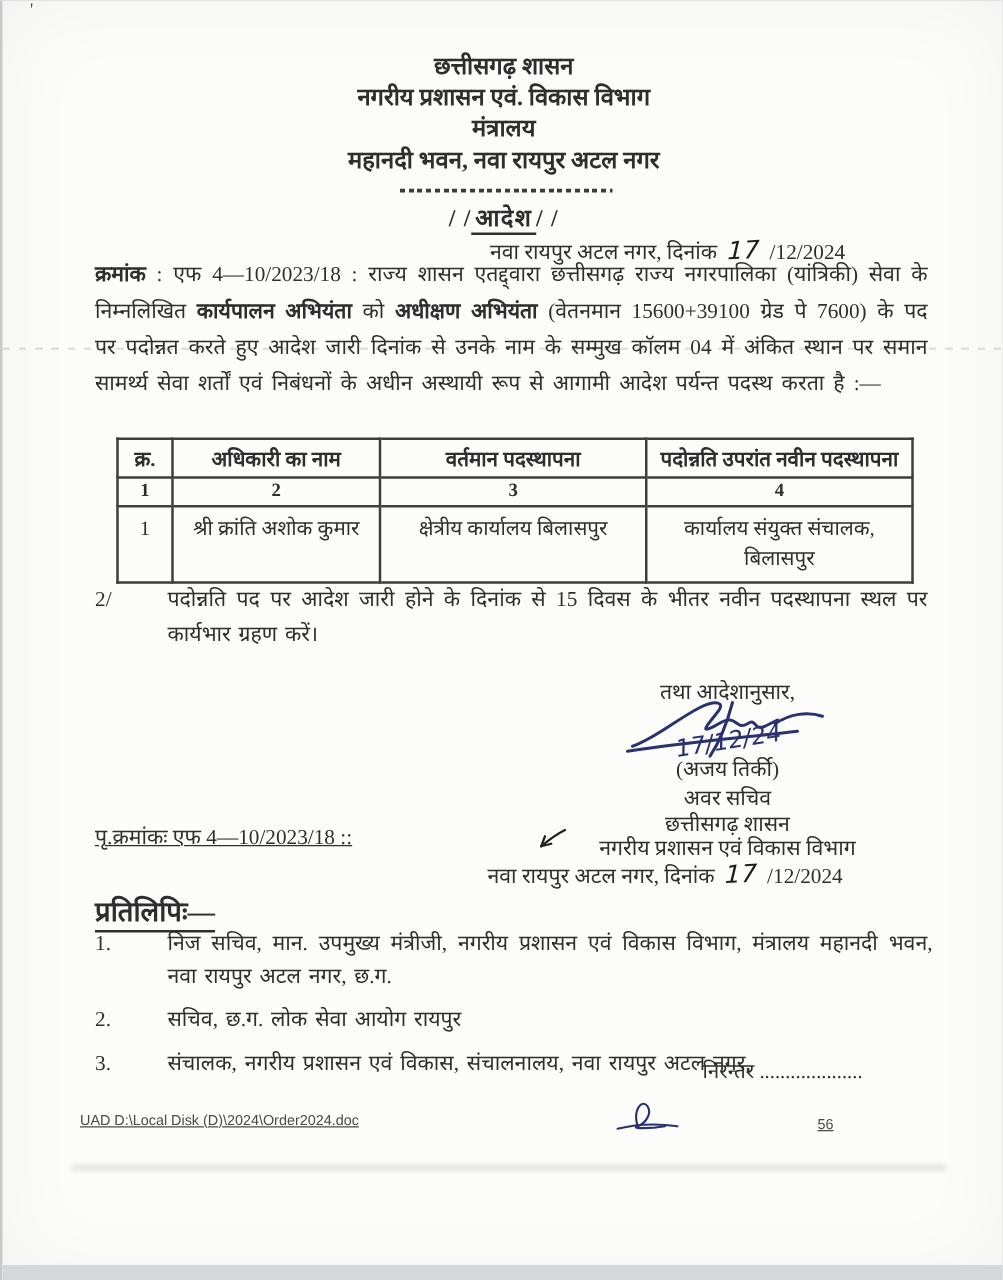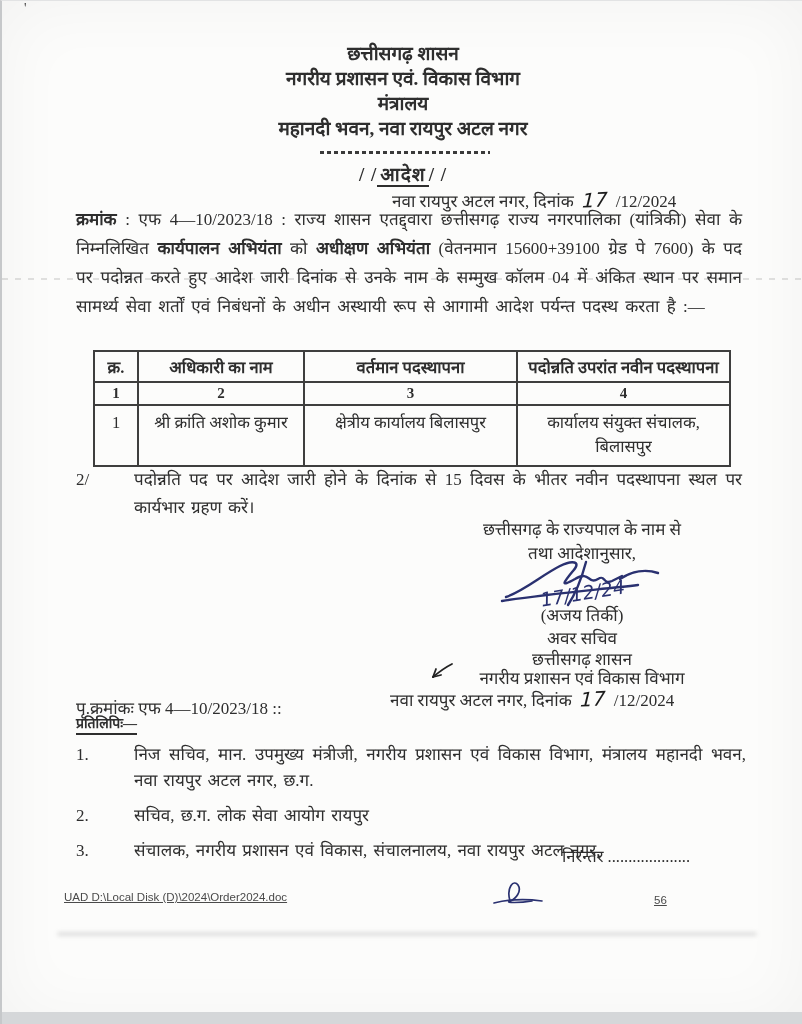--- a/index.html
+++ b/index.html
@@ -28,21 +28,21 @@
   .order-tbl th,.order-tbl td{border:2px solid #3e3e3e;padding:2px 6px;text-align:center;}
   .order-tbl th{font-weight:700;line-height:23px;vertical-align:top;padding-top:4px;}
   .order-tbl .numrow td{font-weight:700;font-size:15px;line-height:19px;padding:1px 6px;}
   .order-tbl tbody td{line-height:24px;vertical-align:top;padding-top:5px;padding-bottom:6px;}
   
   .sigcenter{left:420px;width:320px;text-align:center;font-size:17px;line-height:23px;}
   .pen{color:#2a3170;}
   .hand-date{font-family:"DejaVu Sans",sans-serif;font-size:19px;
              transform:rotate(-9deg) skewX(-10deg);display:inline-block;}
   
-  .copies-title{font-size:14px;font-weight:600;border-bottom:2px solid #2e2e2e;padding-bottom:1px;}
+  .copies-title{font-size:22px;font-weight:600;border-bottom:2px solid #2e2e2e;padding-bottom:1px;}
   .copy-item{display:flex;line-height:26px;margin-bottom:9px;font-size:17px;}
   .copy-item .num{width:58px;flex:none;}
   .copy-item .txt{flex:1;text-align:justify;word-spacing:2px;}
   
   .foot{font-family:"Liberation Sans","DejaVu Sans",sans-serif;font-size:11.5px;color:#4a4a4a;text-decoration:underline;}
   
   .fold{height:2px;background:repeating-linear-gradient(90deg,rgba(70,70,70,.28) 0 6px,transparent 6px 13px);
         opacity:.55;filter:blur(.4px);}
   .smudge{height:4px;background:rgba(90,90,95,.18);filter:blur(2px);border-radius:2px;}
   .bottom-band{position:absolute;left:0;right:0;bottom:0;height:13px;background:#d5d7d9;}
@@ -107,21 +107,20 @@
           <td>कार्यालय संयुक्त संचालक, बिलासपुर</td>
         </tr>
       </tbody>
   </table>
 
   <div class="abs p2" style="top:465px;left:74px;width:666px;">
     <span class="pnum">2/</span>
     <span class="ptxt">पदोन्नति पद पर आदेश जारी होने के दिनांक से 15 दिवस के भीतर नवीन पदस्थापना स्थल पर कार्यभार ग्रहण करें।</span>
   </div>
 
-  <div class="abs sigcenter" style="top:517px;">छत्तीसगढ़ के राज्यपाल के नाम से</div>
   <div class="abs sigcenter" style="top:541px;">तथा आदेशानुसार,</div>
 
   <svg class="abs" style="top:556px;left:498px;" width="175" height="52" viewBox="0 0 175 52">
     <g fill="none" stroke="#2a3170" stroke-width="2.4" stroke-linecap="round">
       <path d="M6 40 C24 34, 42 18, 60 9 C72 3, 82 4, 73 14 C64 25, 59 31, 75 22 C90 13, 88 28, 98 22 C106 17, 102 28, 112 24 L122 19"></path>
       <path d="M86 5 C82 20, 76 36, 68 48"></path>
       <path d="M2 44 C45 37, 95 33, 138 28"></path>
       <path d="M120 22 C132 14, 146 12, 158 16"></path>
     </g>
   </svg>
@@ -132,21 +131,21 @@
   <div class="abs sigcenter" style="top:647px;">छत्तीसगढ़ शासन</div>
   <svg class="abs" style="top:660px;left:428px;" width="24" height="20" viewBox="0 0 24 20">
     <g fill="none" stroke="#222" stroke-width="1.8" stroke-linecap="round">
       <path d="M22 3 C14 7, 9 11, 3 16"></path>
         <path d="M3 16 L11 14"></path>
         <path d="M3 16 L6 8"></path>
     </g>
   </svg>
   <div class="abs sigcenter" style="top:666px;">नगरीय प्रशासन एवं विकास विभाग</div>
 
-  <div class="abs dateline" style="top:695px;left:74px;">पृ.क्रमांकः एफ 4—10/2023/18 ::</div>
+  <div class="abs dateline" style="top:656px;left:74px;text-decoration:underline;">पृ.क्रमांकः एफ 4—10/2023/18 ::</div>
   <div class="abs dateline" style="top:686px;left:388px;">
     <span>नवा रायपुर अटल नगर,  दिनांक</span>
     <span class="hand-day">17</span>
     <span>/12/2024</span>
   </div>
 
   <div class="abs copies-title" style="top:712px;left:74px;">प्रतिलिपिः—</div>
   <div class="abs" style="top:741px;left:74px;width:670px;">
       <div class="copy-item">
         <span class="num">1.</span>

